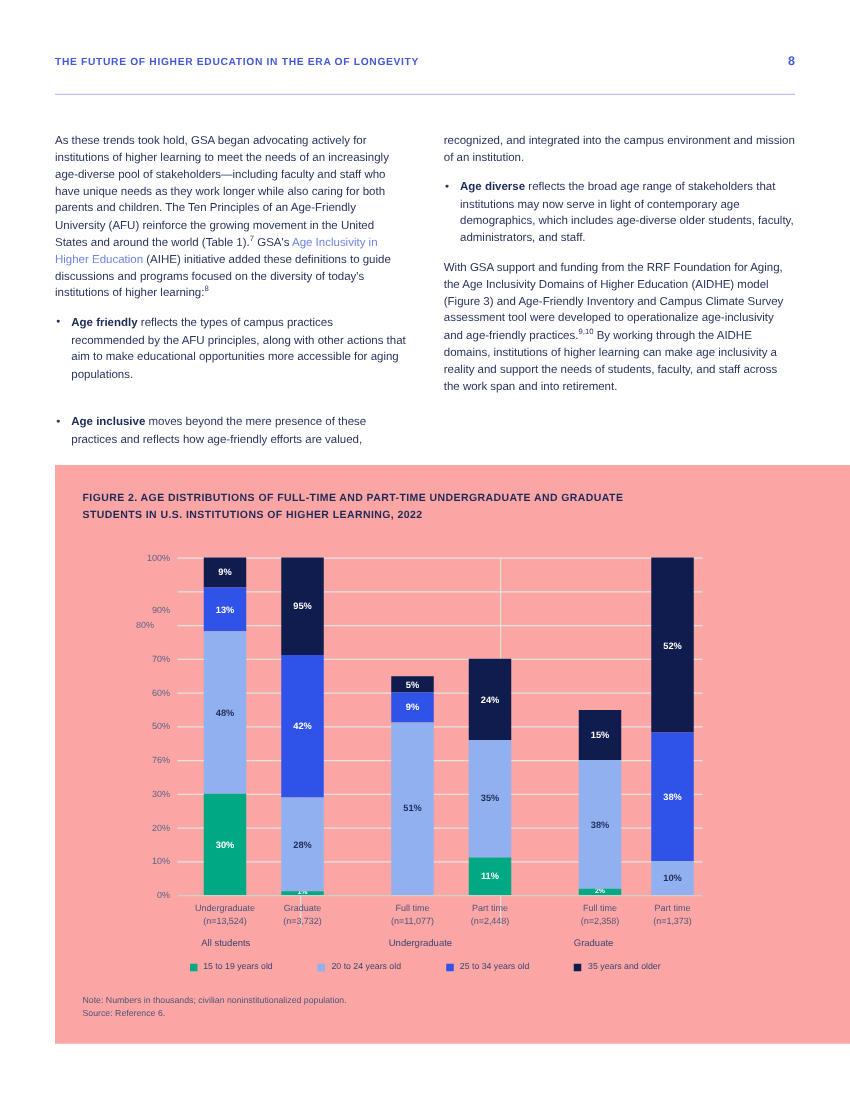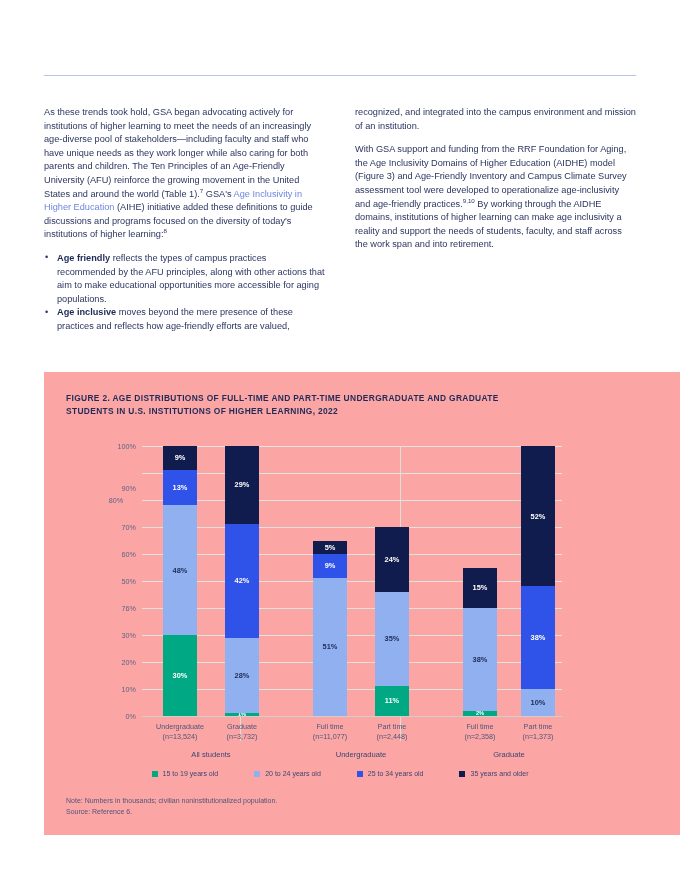--- a/index.html
+++ b/index.html
@@ -39,21 +39,21 @@
     color:#2b3560;
     text-align:left;
   }
   p.body:last-child{margin-bottom:0;}
   .lnk{color:#6f86df;}
   .bold{font-weight:bold;color:#1d2a57;}
   sup{font-size:6.2px;vertical-align:super;line-height:0;}
 
   ul.bullets{margin:0;padding:0;list-style:none;}
   ul.bullets li{
-    position:relative;padding-left:13px;margin-bottom:0;
+    position:relative;padding-left:13px;margin-bottom:25px;
     font-size:9.2px;line-height:13.6px;color:#2b3560;
   }
   ul.bullets li:last-child{margin-bottom:0;}
   ul.bullets li:before{
     content:"\2022";position:absolute;left:1px;top:-.5px;
     color:#2b3560;font-size:9.2px;
   }
 
   
   .figure{
@@ -102,21 +102,21 @@
   }
   .seg.dk-label{color:#1e2b58;}
 
   
   .xgroup{
     position:absolute;
     font-size:7.2px;color:#4d5679;text-align:center;line-height:10px;
   }
   .xgroup .nval{display:block;}
   .supergroup{
-    position:absolute;font-size:7.6px;color:#3c4670;text-align:center;
+    position:absolute;font-size:7.6px;color:#3c4670;
   }
 
   
   .legend{
     position:absolute;left:0;top:398px;width:592px;
     display:flex;justify-content:center;gap:36px;
     font-size:7px;color:#3c4670;
   }
   .legend-item{display:flex;align-items:center;gap:5px;white-space:nowrap;}
   .swatch{width:6px;height:6px;display:inline-block;}
@@ -124,36 +124,43 @@
   .note{
     position:absolute;left:22px;top:424px;
     font-size:7px;line-height:10.5px;color:#4d5679;
   }
 </style>
 </head>
 <body>
 
 <div class="page">
 
+  <div class="runhead">
+    <div class="runhead-title">THE FUTURE OF HIGHER EDUCATION IN THE ERA OF LONGEVITY</div>
+    <div class="runhead-page">8</div>
+  </div>
   <div class="rule"></div>
 
   <div class="cols">
 
     <div class="col">
       <p class="body"><span>As these trends took hold, GSA began advocating actively for institutions of higher learning to meet the needs of an increasingly age-diverse pool of stakeholders—including faculty and staff who have unique needs as they work longer while also caring for both parents and children. The Ten Principles of an Age-Friendly University (AFU) reinforce the growing movement in the United States and around the world (Table 1).</span><sup>7</sup><span> GSA's </span><span class="lnk">Age Inclusivity in Higher Education</span><span> (AIHE) initiative added these definitions to guide discussions and programs focused on the diversity of today's institutions of higher learning:</span><sup>8</sup></p>
 
       <ul class="bullets">
         <li><span class="bold">Age friendly</span><span> reflects the types of campus practices recommended by the AFU principles, along with other actions that aim to make educational opportunities more accessible for aging populations.</span></li>
         <li><span class="bold">Age inclusive</span><span> moves beyond the mere presence of these practices and reflects how age-friendly efforts are valued,</span></li>
       </ul>
     </div>
 
     <div class="col">
       <p class="body">recognized, and integrated into the campus environment and mission of an institution.</p>
 
+      <ul class="bullets">
+        <li><span class="bold">Age diverse</span><span> reflects the broad age range of stakeholders that institutions may now serve in light of contemporary age demographics, which includes age-diverse older students, faculty, administrators, and staff.</span></li>
+      </ul>
 
       <p class="body" style="margin-top:10px;"><span>With GSA support and funding from the RRF Foundation for Aging, the Age Inclusivity Domains of Higher Education (AIDHE) model (Figure 3) and Age-Friendly Inventory and Campus Climate Survey assessment tool were developed to operationalize age-inclusivity and age-friendly practices.</span><sup>9,10</sup><span> By working through the AIDHE domains, institutions of higher learning can make age inclusivity a reality and support the needs of students, faculty, and staff across the work span and into retirement.</span></p>
     </div>
   </div>
 
   <div class="figure">
     <div class="fig-title">FIGURE 2. AGE DISTRIBUTIONS OF FULL-TIME AND PART-TIME UNDERGRADUATE AND GRADUATE STUDENTS IN U.S. INSTITUTIONS OF HIGHER LEARNING, 2022</div>
 
     <div class="sep" style="left:196px;"></div>
     <div class="sep" style="left:356px;"></div>
@@ -184,21 +191,21 @@
         <div class="bar" style="left: 21px;">
           <div class="seg" style="height: 81px; background: rgb(0, 168, 132);">30%</div>
           <div class="seg dk-label" style="height: 129.6px; background: rgb(144, 176, 240);">48%</div>
           <div class="seg" style="height: 35.1px; background: rgb(47, 82, 232);">13%</div>
           <div class="seg" style="height: 24.3px; background: rgb(17, 28, 78);">9%</div>
         </div>
         <div class="bar" style="left: 83px;">
           <div class="seg" style="height: 2.7px; background: rgb(0, 168, 132); font-size: 5.6px;">1%</div>
           <div class="seg dk-label" style="height: 75.6px; background: rgb(144, 176, 240);">28%</div>
           <div class="seg" style="height: 113.4px; background: rgb(47, 82, 232);">42%</div>
-          <div class="seg" style="height: 78.3px; background: rgb(17, 28, 78);">29%</div>
+          <div class="seg" style="height: 78.3px; background: rgb(17, 28, 78);">95%</div>
         </div>
         <div class="bar" style="left: 171px;">
           <div class="seg dk-label" style="height: 137.7px; background: rgb(144, 176, 240);">51%</div>
           <div class="seg" style="height: 24.3px; background: rgb(47, 82, 232);">9%</div>
           <div class="seg" style="height: 13.5px; background: rgb(17, 28, 78);">5%</div>
         </div>
         <div class="bar" style="left: 233px;">
           <div class="seg" style="height: 29.7px; background: rgb(0, 168, 132);">11%</div>
           <div class="seg dk-label" style="height: 94.5px; background: rgb(144, 176, 240);">35%</div>
           <div class="seg" style="height: 64.8px; background: rgb(17, 28, 78);">24%</div>

